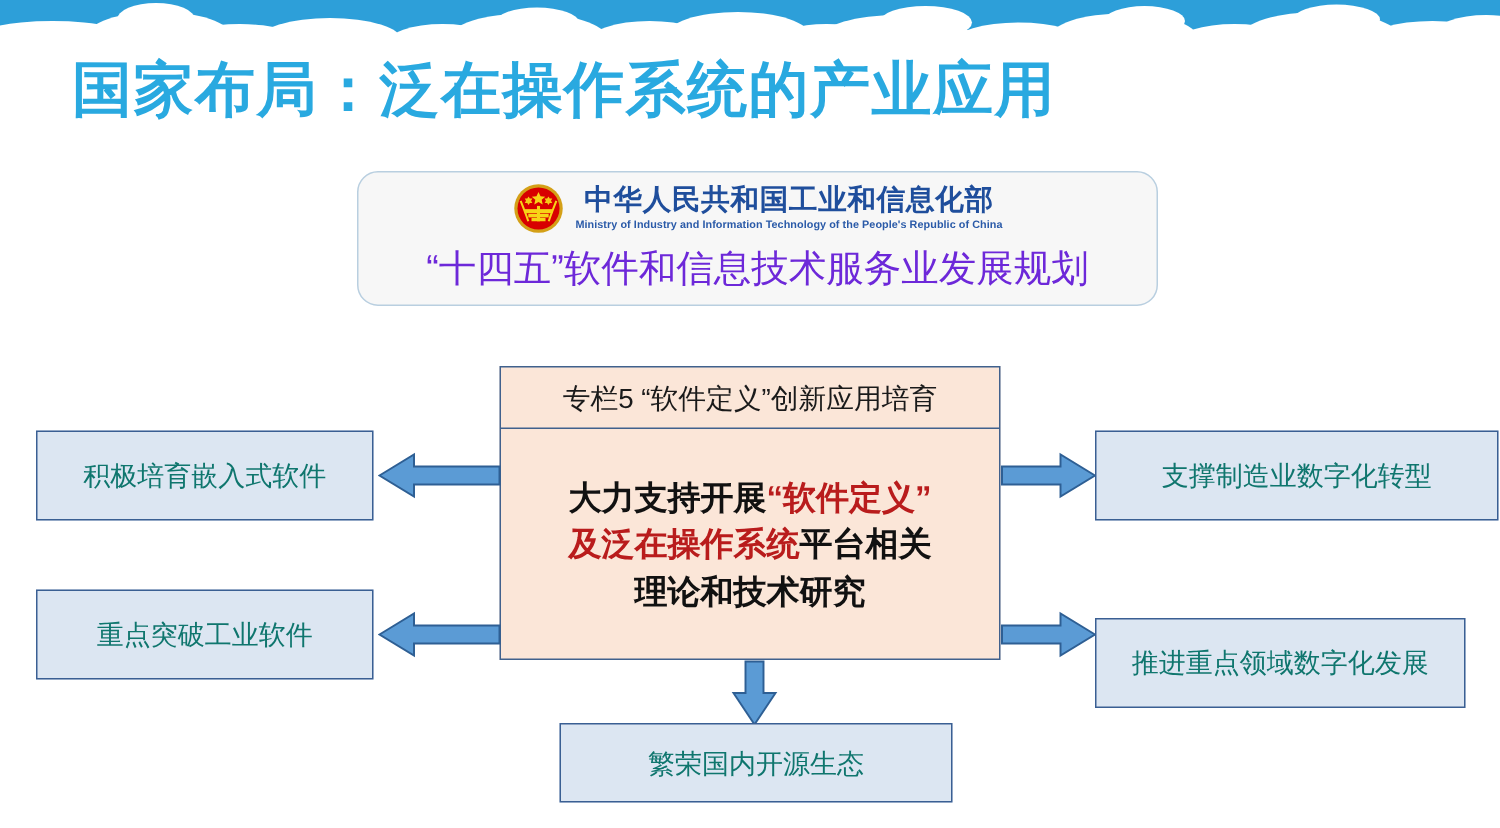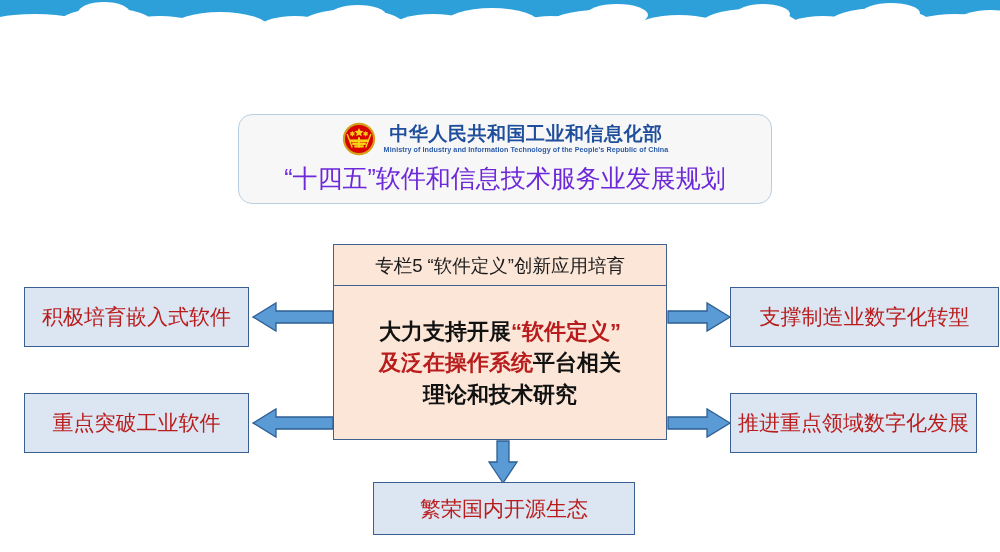--- a/index.html
+++ b/index.html
@@ -155,28 +155,28 @@
 
   
   .sbox {
     position: absolute;
     background: #dce6f2;
     border: 1.5px solid #3a5f93;
     box-sizing: border-box;
     display: flex;
     align-items: center;
     justify-content: center;
-    font-size: 21px;
-    color: #b91c1c;
+    font-size: 18px;
+    color: #0f766e;
     white-space: nowrap;
   }
   .sbox-left-top    { left: 24px;  top: 287px; width: 225px; height: 60px; }
   .sbox-left-bottom { left: 24px;  top: 393px; width: 225px; height: 60px; }
   .sbox-right-top   { left: 730px; top: 287px; width: 269px; height: 60px; }
-  .sbox-right-bottom{ left: 730px; top: 393px; width: 247px; height: 60px; }
+  .sbox-right-bottom{ left: 730px; top: 412px; width: 247px; height: 60px; }
   .sbox-bottom      { left: 373px; top: 482px; width: 262px; height: 53px; }
 
   
   .arrow {
     position: absolute;
   }
   .arrow svg { display: block; }
 </style>
 </head>
 <body>
@@ -203,20 +203,21 @@
     <div class="puff" style="left:636px;  top:15px;  width:86px;  height:26px;"></div>
     <div class="puff" style="left:700px;  top:9px;   width:98px;  height:32px;"></div>
     <div class="puff" style="left:736px;  top:4px;   width:54px;  height:20px;"></div>
     <div class="puff" style="left:784px;  top:16px;  width:78px;  height:25px;"></div>
     <div class="puff" style="left:828px;  top:8px;   width:104px; height:32px;"></div>
     <div class="puff" style="left:862px;  top:3px;   width:58px;  height:20px;"></div>
     <div class="puff" style="left:910px;  top:14px;  width:90px;  height:28px;"></div>
     <div class="puff" style="left:956px;  top:10px;  width:70px;  height:26px;"></div>
   </div>
 
+  <div class="slide-title">国家布局：泛在操作系统的产业应用</div>
 
   <div class="ministry-card">
     <div class="ministry-brand">
       <span class="emblem">
         <svg viewBox="0 0 40 40" width="34" height="34" aria-hidden="true">
           <circle cx="20" cy="20" r="19" fill="#d4a017"></circle>
           <circle cx="20" cy="20" r="16.5" fill="#d80000"></circle>
           <path d="M20 7 L21.6 10.4 L25.3 10.8 L22.5 13.2 L23.3 16.8 L20 14.9 L16.7 16.8 L17.5 13.2 L14.7 10.8 L18.4 10.4 Z" fill="#f7d417"></path>
           <path d="M27.8 10.5 l1 1.7 l2 0 l-1 1.7 l1 1.7 l-2 0 l-1 1.7 l-1-1.7 l-2 0 l1-1.7 l-1-1.7 l2 0 Z" fill="#f7d417" opacity="0.95"></path>
           <path d="M12.2 10.5 l1 1.7 l2 0 l-1 1.7 l1 1.7 l-2 0 l-1 1.7 l-1-1.7 l-2 0 l1-1.7 l-1-1.7 l2 0 Z" fill="#f7d417" opacity="0.95"></path>

